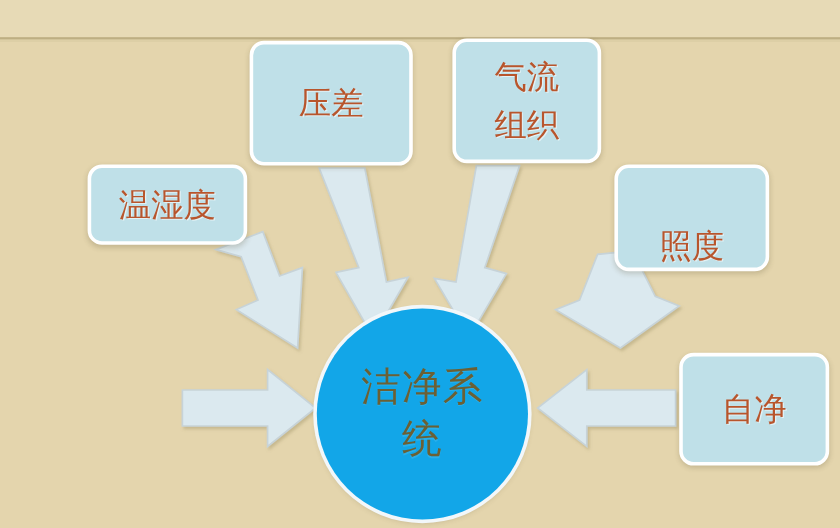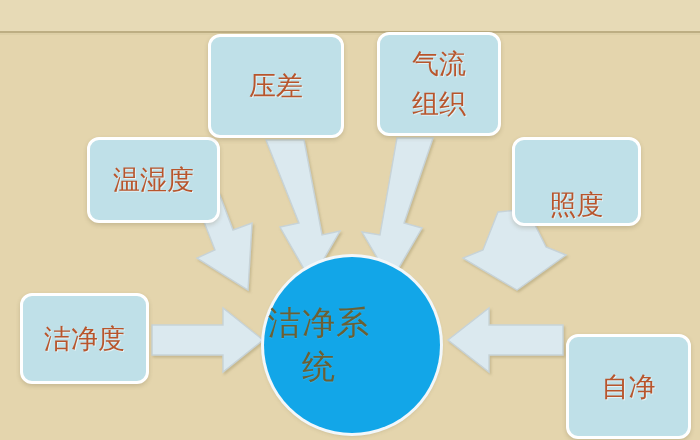--- a/index.html
+++ b/index.html
@@ -51,20 +51,21 @@
     position: absolute;
     left: 264px;
     top: 257px;
     width: 176px;
     height: 176px;
     border-radius: 50%;
     background: #12a6e8;
     box-shadow: 0 0 0 3px #f2f7fa, 0 2px 5px rgba(80,70,40,0.30);
     display: flex;
     align-items: center;
+    justify-content: center;
     box-sizing: border-box;
     font-family: Liberation Serif, serif;
   }
   .hub-label {
     width: 110px;
     text-align: center;
     font-size: 33px;
     line-height: 44px;
     font-weight: 400;
     color: #6b6034;
@@ -88,26 +89,26 @@
     text-align: center;
     font-size: 27px;
     line-height: 36px;
     color: #b8552c;
     text-shadow: 1px 1px 0 rgba(255,255,255,0.55);
     padding: 0 6px;
   }
   .node.two-line .node-label { line-height: 40px; }
 
   
-  #node-0 { left: 87px;  top: 137px; width: 133px; height: 86px; }   
+  #node-0 { left: 73px;  top: 137px; width: 133px; height: 67px; }   
   #node-1 { left: 208px; top: 34px;  width: 136px; height: 104px; }  
   #node-2 { left: 377px; top: 32px;  width: 124px; height: 104px; }  
   #node-3 { left: 512px; top: 137px; width: 129px; height: 89px; align-items: flex-end; }   
   #node-4 { left: 20px;  top: 293px; width: 129px; height: 91px; }   
-  #node-5 { left: 566px; top: 294px; width: 125px; height: 105px; margin-top: 40px; }   
+  #node-5 { left: 566px; top: 294px; width: 125px; height: 94px; }   
 </style>
 </head>
 <body>
 
 <div id="stage">
 
   <div class="top-band"></div>
   <div class="top-rule"></div>
   <div class="top-rule-soft"></div>
 
@@ -156,21 +157,18 @@
   </div>
 
   <div class="node two-line" id="node-2">
     <div class="node-label" style="width:72px;">气流组织</div>
   </div>
 
   <div class="node" id="node-3">
     <div class="node-label">照度</div>
   </div>
 
-  <div class="node" id="node-4">
-    <div class="node-label">洁净度</div>
-  </div>
 
   <div class="node" id="node-5">
     <div class="node-label">自净</div>
   </div>
 
 </div>
 
 </body></html>

